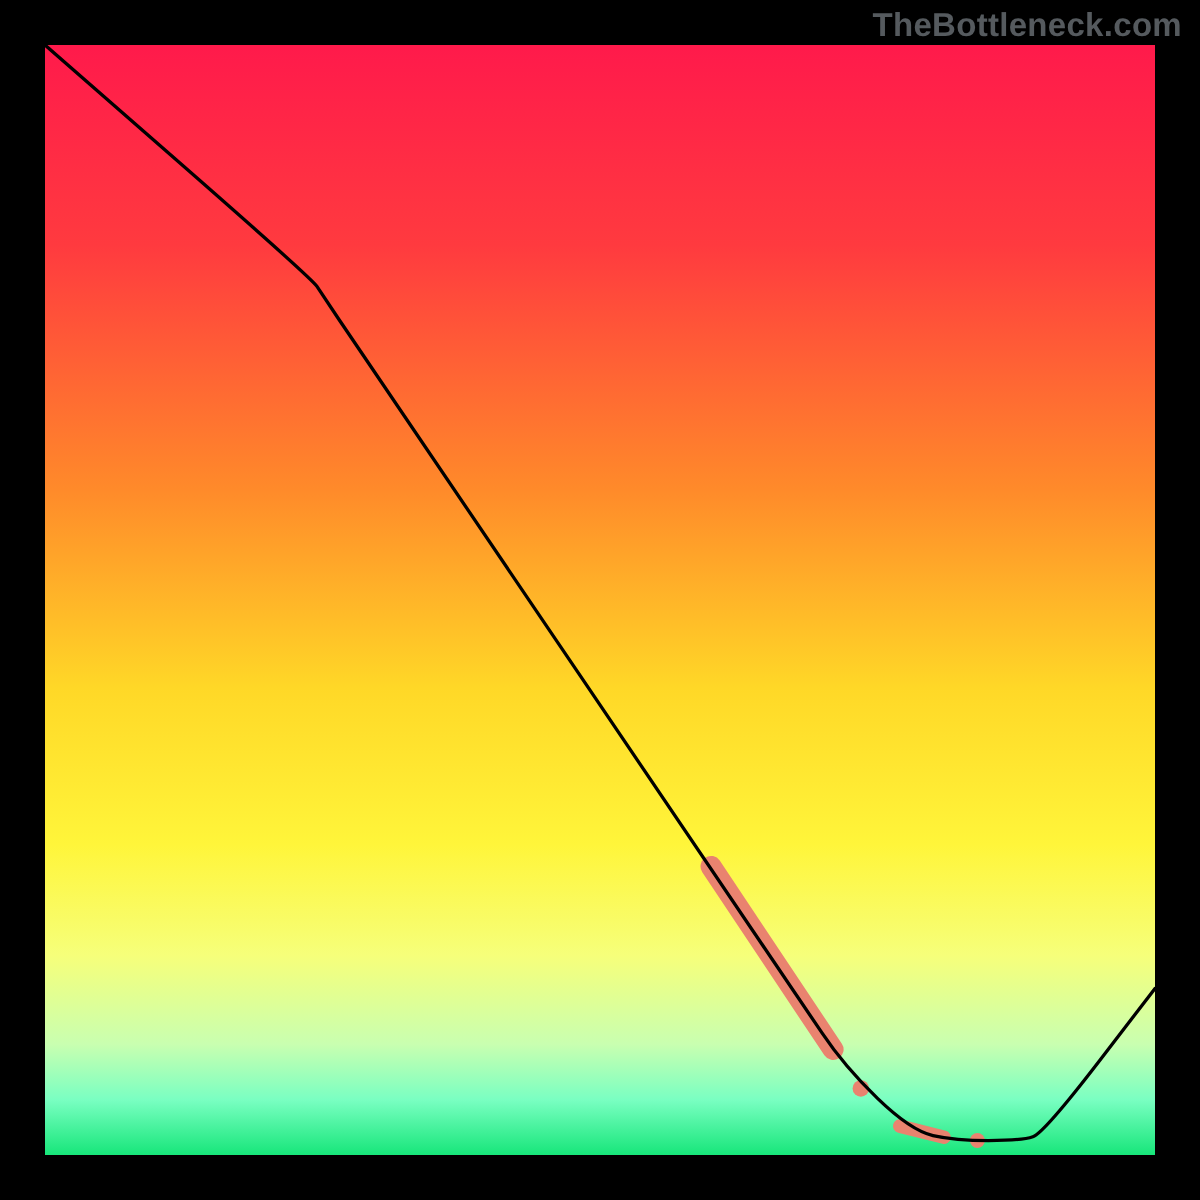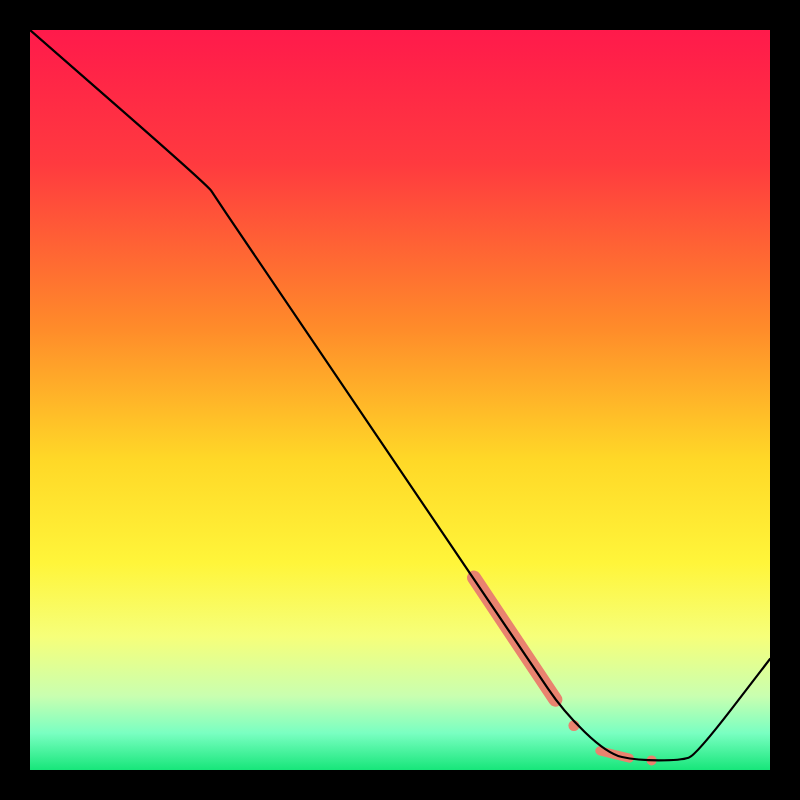--- a/index.html
+++ b/index.html
@@ -33,20 +33,21 @@
     font-size: 22px;
     font-weight: 600;
     letter-spacing: 0.2px;
     user-select: none;
   }
 </style>
 </head>
 <body>
 
 <div class="frame">
+  <div class="watermark">TheBottleneck.com</div>
 
   <div class="plot">
     <svg id="chart-svg" width="740" height="740" viewBox="0 0 740 740" preserveAspectRatio="none">
       <defs>
         <linearGradient id="bg-grad" x1="0" y1="0" x2="0" y2="1">
             <stop offset="0%" stop-color="#ff1a4b"></stop>
             <stop offset="18%" stop-color="#ff3a3f"></stop>
             <stop offset="40%" stop-color="#ff8a2a"></stop>
             <stop offset="58%" stop-color="#ffd827"></stop>
             <stop offset="72%" stop-color="#fff53a"></stop>

